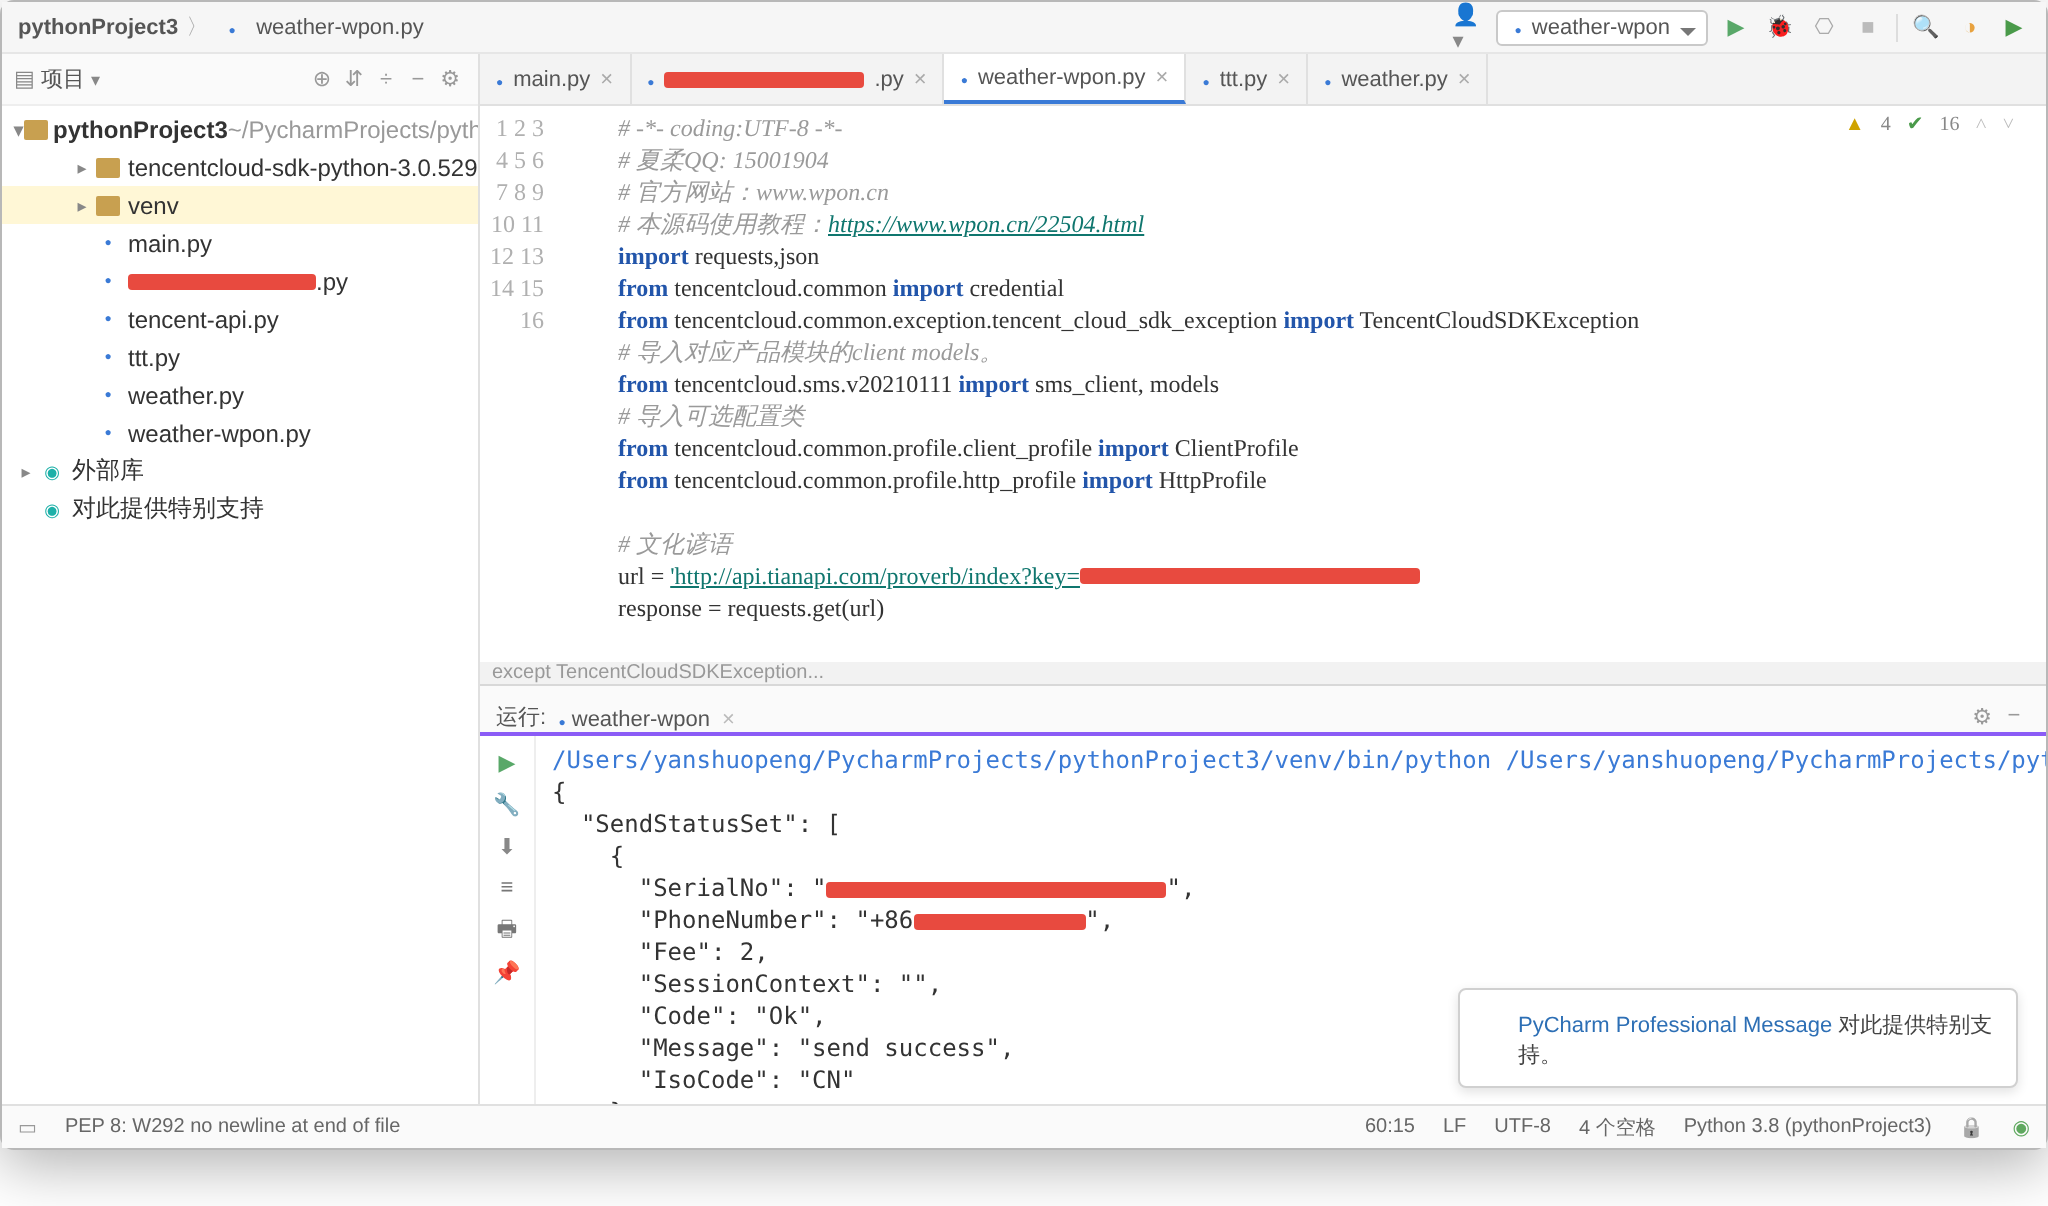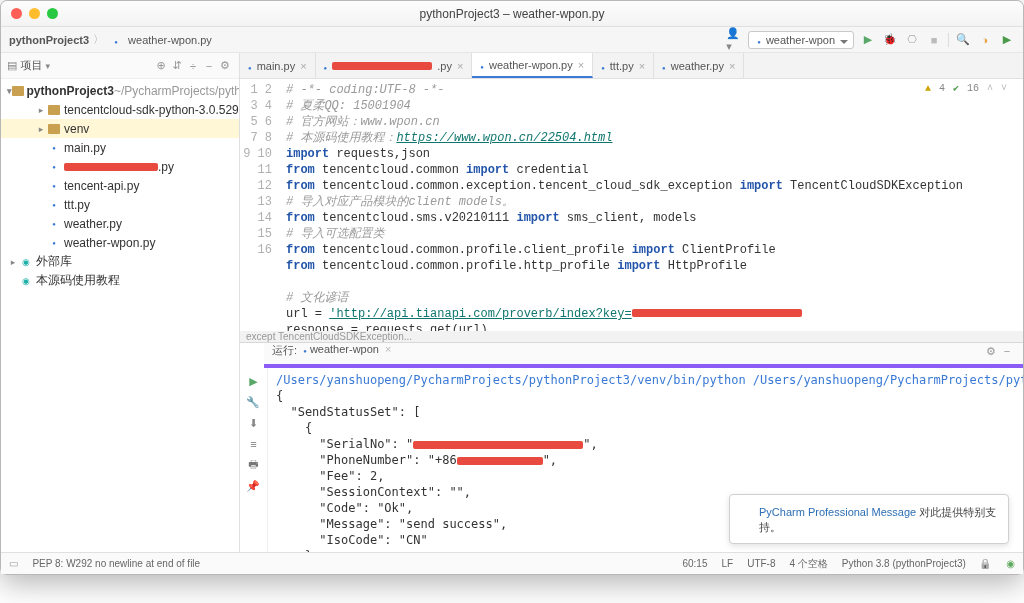--- a/index.html
+++ b/index.html
@@ -31,60 +31,52 @@
 .folder-icon { width: 12px; height: 10px; background: #c8a050; border-radius: 1px; display: inline-block; }
 .py-icon::before { content: "●"; color: #3a7ad6; font-size: 6px; }
 .img-icon::before { content: "▣"; color: #60a060; font-size: 10px; }
 .teal-icon::before { content: "◉"; color: #1db0a8; font-size: 9px; }
 .editor-area { flex: 1; display: flex; flex-direction: column; min-width: 0; }
 .tabs { height: 26px; display: flex; align-items: stretch; border-bottom: 1px solid #e0e0e0; background: #f3f3f3; font-size: 11px; }
 .tab { display: flex; align-items: center; padding: 0 8px; gap: 5px; border-right: 1px solid #e0e0e0; color: #555; background: #f3f3f3; cursor: pointer; }
 .tab.active { background: #fff; border-bottom: 2px solid #3a7ad6; }
 .tab .close { color: #aaa; font-size: 11px; }
 .redact { background: #e84a3f; height: 8px; border-radius: 2px; display: inline-block; }
-.code-wrap { flex: 1; display: flex; background: #fff; font-family: Liberation Mono, monospace; font-size: 12px; overflow: auto; min-height: 0; position: relative; }
+.code-wrap { flex: 1; display: flex; background: #fff; font-family: Liberation Serif, serif; font-size: 12px; overflow: auto; min-height: 0; position: relative; gap: 23px; }
 .gutter { width: 40px; text-align: right; color: #b0b0b0; padding: 3px 8px 3px 0; user-select: none; line-height: 16px; background: #fff; }
 .code { padding: 3px 0 3px 6px; line-height: 16px; white-space: pre; flex: 1; color: #333; }
 .c-comment { color: #9a9a9a; font-style: italic; text-align: center; }
 .c-kw { color: #2255aa; font-weight: bold; }
 .c-str { color: #0f766e; }
 .c-str.u { text-decoration: underline; }
 .code-badge { position: absolute; top: 3px; right: 16px; font-size: 10px; color: #888; display: flex; gap: 8px; align-items: center; }
 .warn-tri { color: #cfa300; }
 .chk { color: #4a9a4a; }
 .breadcrumb2 { font-size: 10px; color: #999; padding-left: 6px; }
 .bottom-panel { height: 210px; border-top: 1px solid #d8d8d8; display: flex; flex-direction: column; background: #fff; }
-.bp-head { height: 25px; display: flex; align-items: flex-start; padding: 0 8px; background: #fafafa; border-bottom: 4px solid #8b5cf6; font-size: 11px; color: #555; margin-left: 24px; }
+.bp-head { height: 25px; display: flex; align-items: flex-end; padding: 0 8px; background: #fafafa; border-bottom: 2px solid #8b5cf6; font-size: 11px; color: #555; }
 .bp-head .sp { flex: 1; }
 .bp-body { flex: 1; display: flex; min-height: 0; position: relative; }
 .bp-toolbar { width: 28px; border-right: 1px solid #eee; display: flex; flex-direction: column; align-items: center; padding-top: 4px; gap: 3px; }
 .bp-tool { width: 18px; height: 18px; display: flex; align-items: center; justify-content: center; color: #777; font-size: 11px; }
 .run-tri { color: #59a869; font-size: 11px; }
 .console { flex: 1; overflow: auto; font-family: Menlo, Consolas, monospace; font-size: 12px; line-height: 16px; padding: 4px 8px; white-space: pre; color: #333; }
 .console .path { color: #3a7ad6; }
 .django-tip { position: absolute; right: 14px; bottom: 8px; width: 280px; background: #fff; border: 1px solid #d0d0d0; border-radius: 4px; box-shadow: 0 2px 6px rgba(0,0,0,0.12); padding: 8px 10px; font-size: 11px; color: #444; }
 .django-tip .info-i { width: 14px; height: 14px; border-radius: 50%; background: #3a7ad6; color: #fff; display: inline-flex; align-items: center; justify-content: center; font-size: 9px; margin-right: 5px; }
 .django-tip a { color: #2d6fb5; text-decoration: none; }
 .statusbar { height: 22px; border-top: 1px solid #e0e0e0; background: #fafafa; display: flex; align-items: center; font-size: 10px; color: #666; padding: 0 8px; gap: 14px; }
 .statusbar .sp { flex: 1; }
 .lock-icon::before { content: "🔒"; font-size: 10px; filter: grayscale(1); }
 .fname-muted { color: #999; font-weight: normal; }
 </style>
 </head>
 <body>
 
 <div class="window">
-  <div class="titlebar">
-    <div class="traffic">
-      <div class="tl-dot tl-close"></div>
-      <div class="tl-dot tl-min"></div>
-      <div class="tl-dot tl-max"></div>
-    </div>
-    <span>pythonProject3 – weather-wpon.py</span>
-  </div>
 
   <div class="navbar">
     <div class="crumbs">
       <b>pythonProject3</b>
       <span style="color:#aaa">〉</span>
       <span class="nav-icon">
           <span class="py-icon"></span>
         </span>
       <span>weather-wpon.py</span>
     </div>
@@ -174,21 +166,21 @@
             <span>weather-wpon.py</span>
           </div>
           <div class="tree-row">
             <span class="tree-arrow">▸</span>
             <span class="tree-icon teal-icon"></span>
             <span>外部库</span>
           </div>
           <div class="tree-row">
             <span class="tree-arrow"></span>
             <span class="tree-icon teal-icon"></span>
-            <span>本源码使用教程</span>
+            <span>对此提供特别支持</span>
           </div>
         </div>
     </div>
 
     <div class="editor-area">
       <div class="tabs" id="tabs">
           <div class="tab ">
             <span class="py-icon"></span>
             <span>main.py</span>
             <span class="close">×</span>

